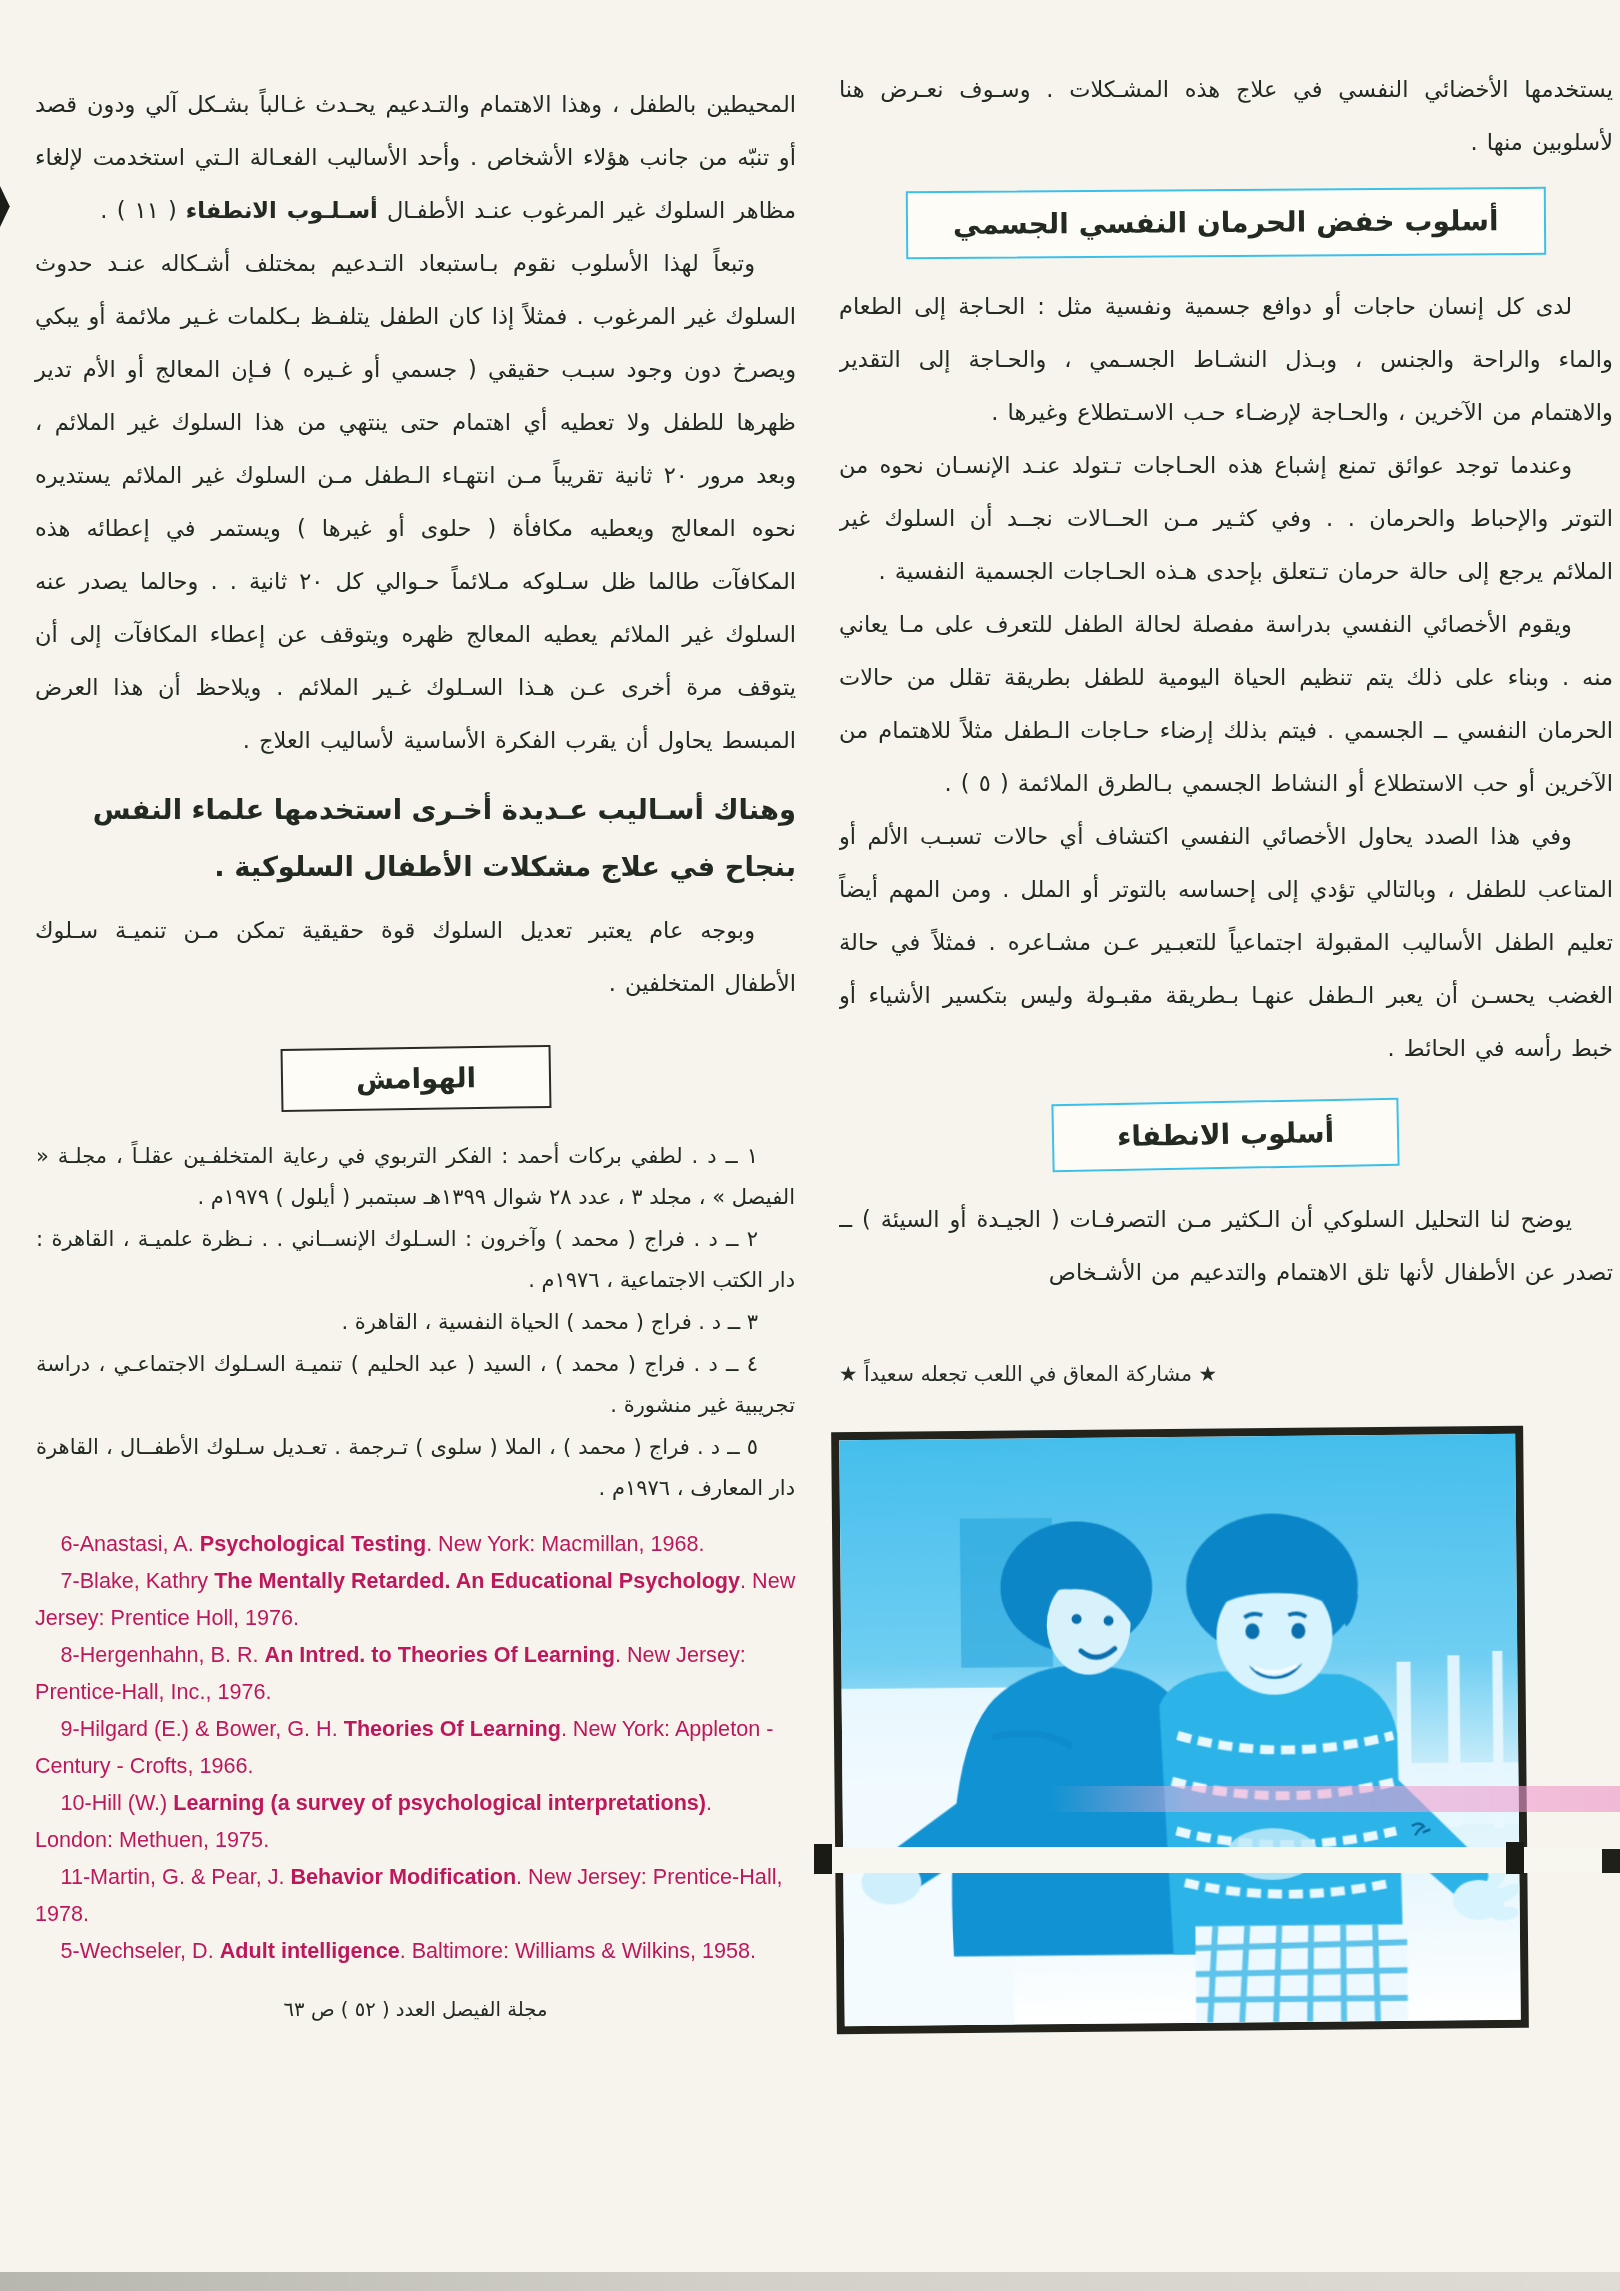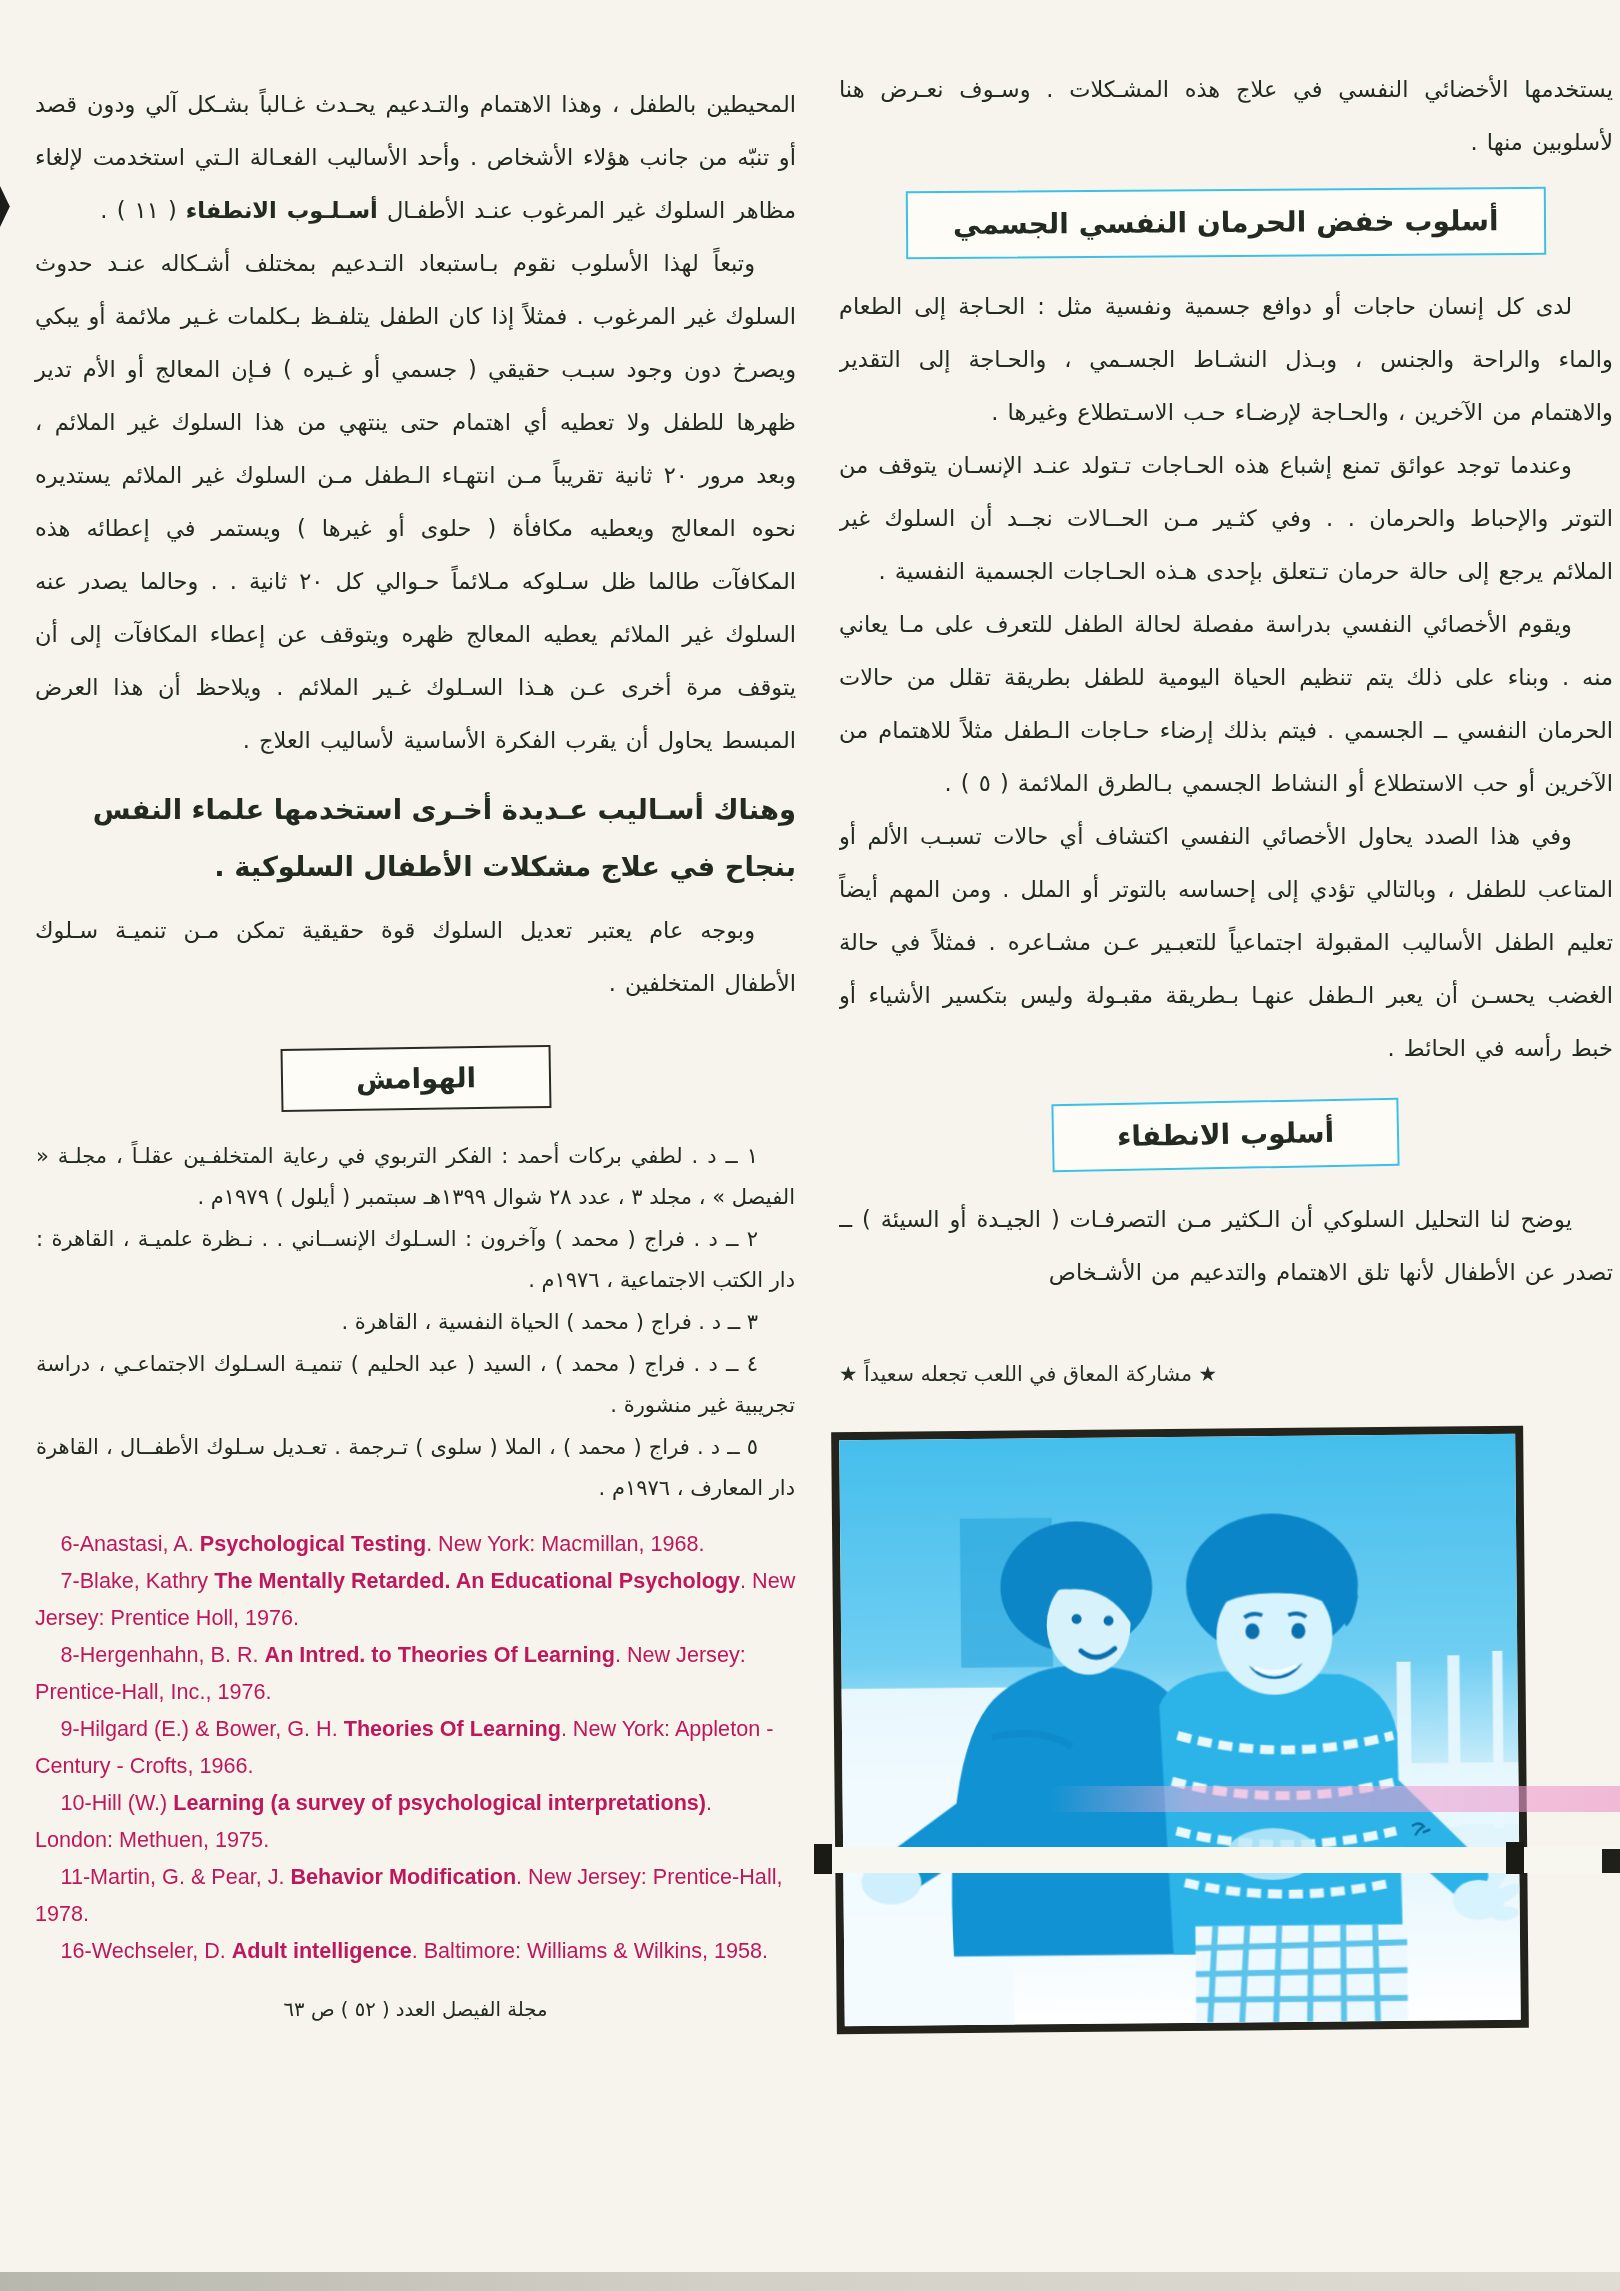--- a/index.html
+++ b/index.html
@@ -77,21 +77,21 @@
 <div class="page">
 
   <div class="col-right">
     <p class="para noindent intro">يستخدمها الأخضائي النفسي في علاج هذه المشـكلات . وسـوف نعـرض هنا لأسلوبين منها .</p>
 
     <div class="box cyan">
       <span>أسلوب خفض الحرمان النفسي الجسمي</span>
     </div>
 
     <p class="para">لدى كل إنسان حاجات أو دوافع جسمية ونفسية مثل : الحـاجة إلى الطعام والماء والراحة والجنس ، وبـذل النشـاط الجسـمي ، والحـاجة إلى التقدير والاهتمام من الآخرين ، والحـاجة لإرضـاء حـب الاسـتطلاع وغيرها .</p>
-    <p class="para">وعندما توجد عوائق تمنع إشباع هذه الحـاجات تـتولد عنـد الإنسـان يتوقف من التوتر والإحباط والحرمان . . وفي كثـير مـن الحــالات نجــد أن السلوك غير الملائم يرجع إلى حالة حرمان تـتعلق بإحدى هـذه الحـاجات الجسمية النفسية .</p>
+    <p class="para">وعندما توجد عوائق تمنع إشباع هذه الحـاجات تـتولد عنـد الإنسـان نحوه من التوتر والإحباط والحرمان . . وفي كثـير مـن الحــالات نجــد أن السلوك غير الملائم يرجع إلى حالة حرمان تـتعلق بإحدى هـذه الحـاجات الجسمية النفسية .</p>
     <p class="para">ويقوم الأخصائي النفسي بدراسة مفصلة لحالة الطفل للتعرف على مـا يعاني منه . وبناء على ذلك يتم تنظيم الحياة اليومية للطفل بطريقة تقلل من حالات الحرمان النفسي ــ الجسمي . فيتم بذلك إرضاء حـاجات الـطفل مثلاً للاهتمام من الآخرين أو حب الاستطلاع أو النشاط الجسمي بـالطرق الملائمة ( ٥ ) .</p>
     <p class="para">وفي هذا الصدد يحاول الأخصائي النفسي اكتشاف أي حالات تسبـب الألم أو المتاعب للطفل ، وبالتالي تؤدي إلى إحساسه بالتوتر أو الملل . ومن المهم أيضاً تعليم الطفل الأساليب المقبولة اجتماعياً للتعبـير عـن مشـاعره . فمثلاً في حالة الغضب يحسـن أن يعبر الـطفل عنهـا بـطريقة مقبـولة وليس بتكسير الأشياء أو خبط رأسه في الحائط .</p>
 
     <div class="box cyan small">
       <span>أسلوب الانطفاء</span>
     </div>
 
     <p class="para">يوضح لنا التحليل السلوكي أن الـكثير مـن التصرفـات ( الجيـدة أو السيئة ) ــ تصدر عن الأطفال لأنها تلق الاهتمام والتدعيم من الأشـخاص</p>
   </div>
 
@@ -211,20 +211,20 @@
     <p class="footnote">٤ ــ د . فراج ( محمد ) ، السيد ( عبد الحليم ) تنميـة السـلوك الاجتماعـي ، دراسة تجريبية غير منشورة .</p>
     <p class="footnote">٥ ــ د . فراج ( محمد ) ، الملا ( سلوى ) تـرجمة . تعـديل سـلوك الأطفــال ، القاهرة دار المعارف ، ١٩٧٦م .</p>
 
     <div class="refs">
       <p class="ref"><span>6-Anastasi, A. </span><span class="ref-title">Psychological Testing</span><span>. New York: Macmillan, 1968.</span></p>
       <p class="ref"><span>7-Blake, Kathry </span><span class="ref-title">The Mentally Retarded. An Educational Psychology</span><span>. New Jersey: Prentice Holl, 1976.</span></p>
       <p class="ref"><span>8-Hergenhahn, B. R. </span><span class="ref-title">An Intred. to Theories Of Learning</span><span>. New Jersey: Prentice-Hall, Inc., 1976.</span></p>
       <p class="ref"><span>9-Hilgard (E.) &amp; Bower, G. H. </span><span class="ref-title">Theories Of Learning</span><span>. New York: Appleton - Century - Crofts, 1966.</span></p>
       <p class="ref"><span>10-Hill (W.) </span><span class="ref-title">Learning (a survey of psychological interpretations)</span><span>. London: Methuen, 1975.</span></p>
       <p class="ref"><span>11-Martin, G. &amp; Pear, J. </span><span class="ref-title">Behavior Modification</span><span>. New Jersey: Prentice-Hall, 1978.</span></p>
-      <p class="ref"><span>16-Wechseler, D. </span><span class="ref-title">Adult intelligence</span><span>. Baltimore: Williams &amp; Wilkins, 1958.</span></p>
+      <p class="ref"><span>5-Wechseler, D. </span><span class="ref-title">Adult intelligence</span><span>. Baltimore: Williams &amp; Wilkins, 1958.</span></p>
     </div>
 
     <p class="page-footer">مجلة الفيصل العدد ( ٥٢ ) ص ٦٣</p>
   </div>
 
 </div>
 
 
 </body></html>

